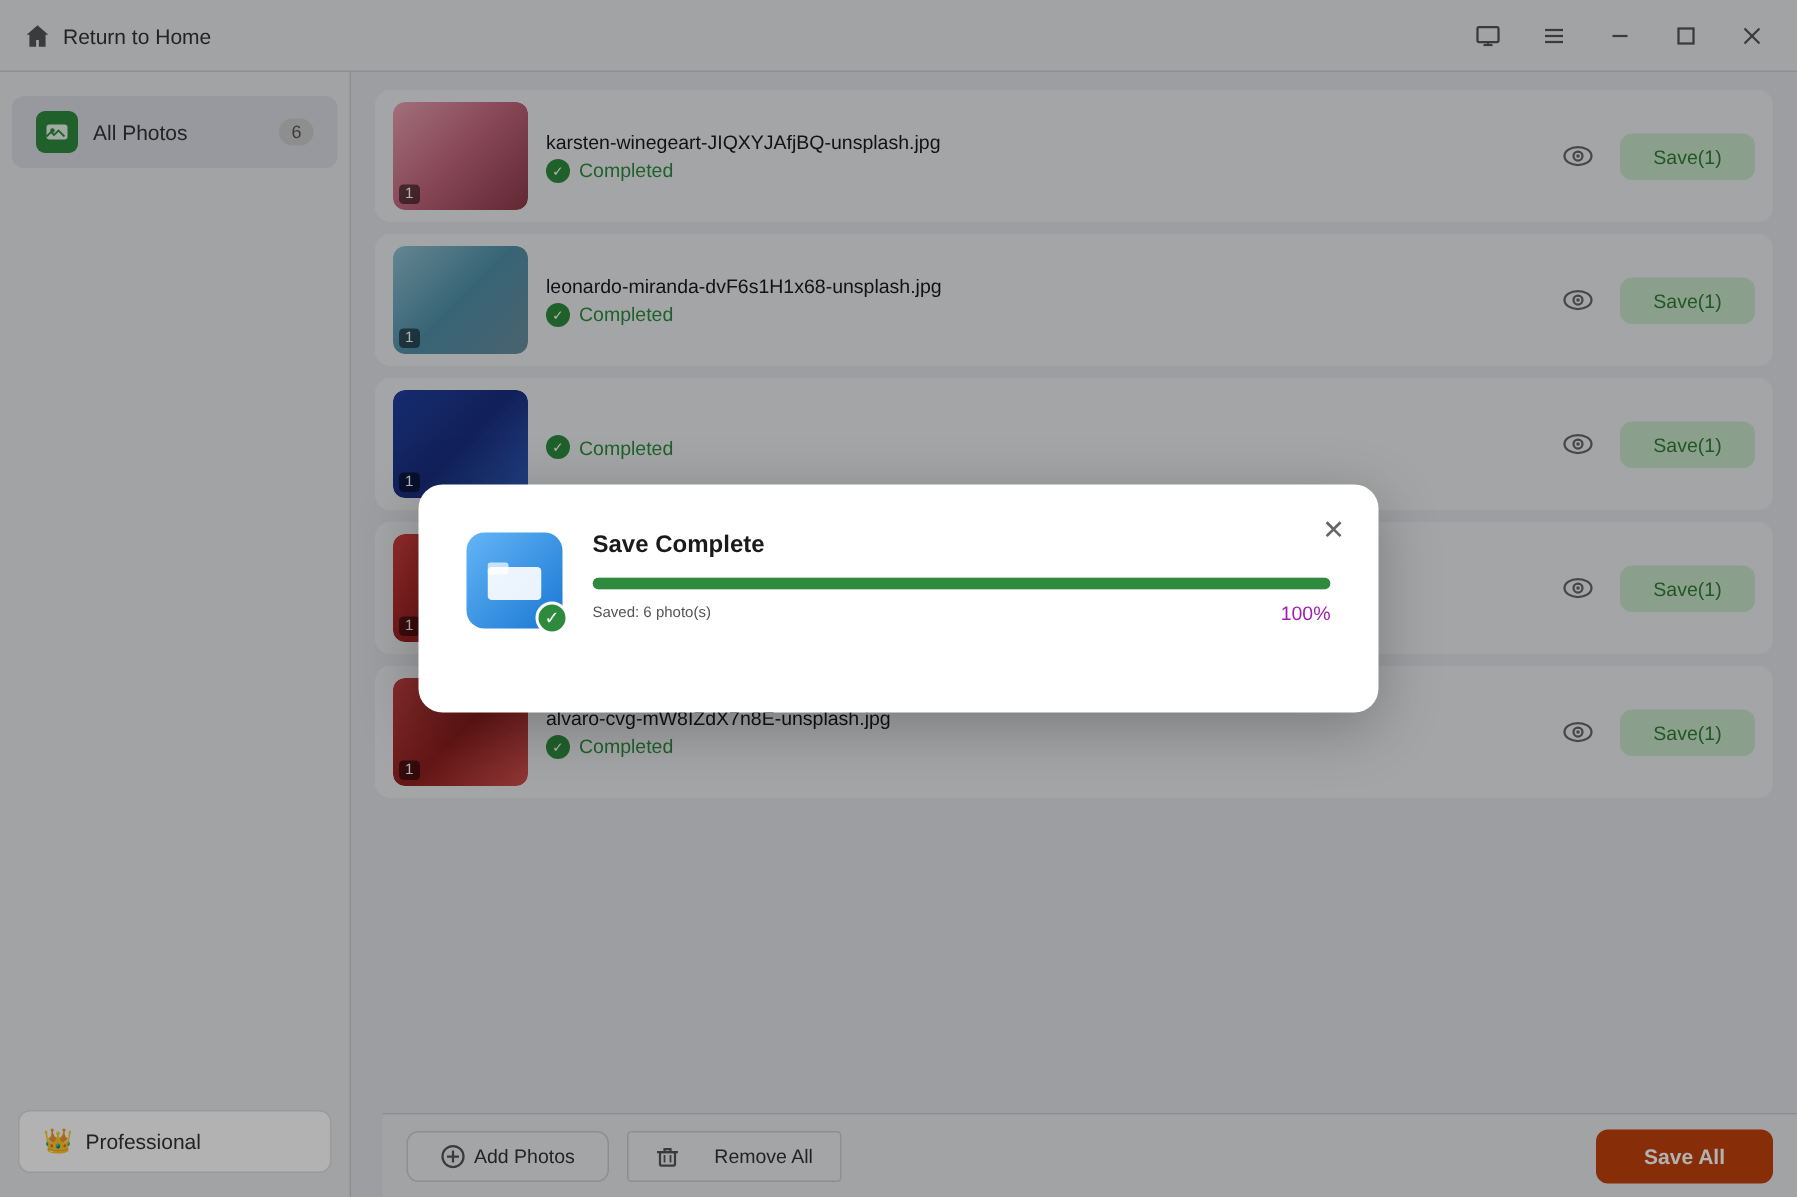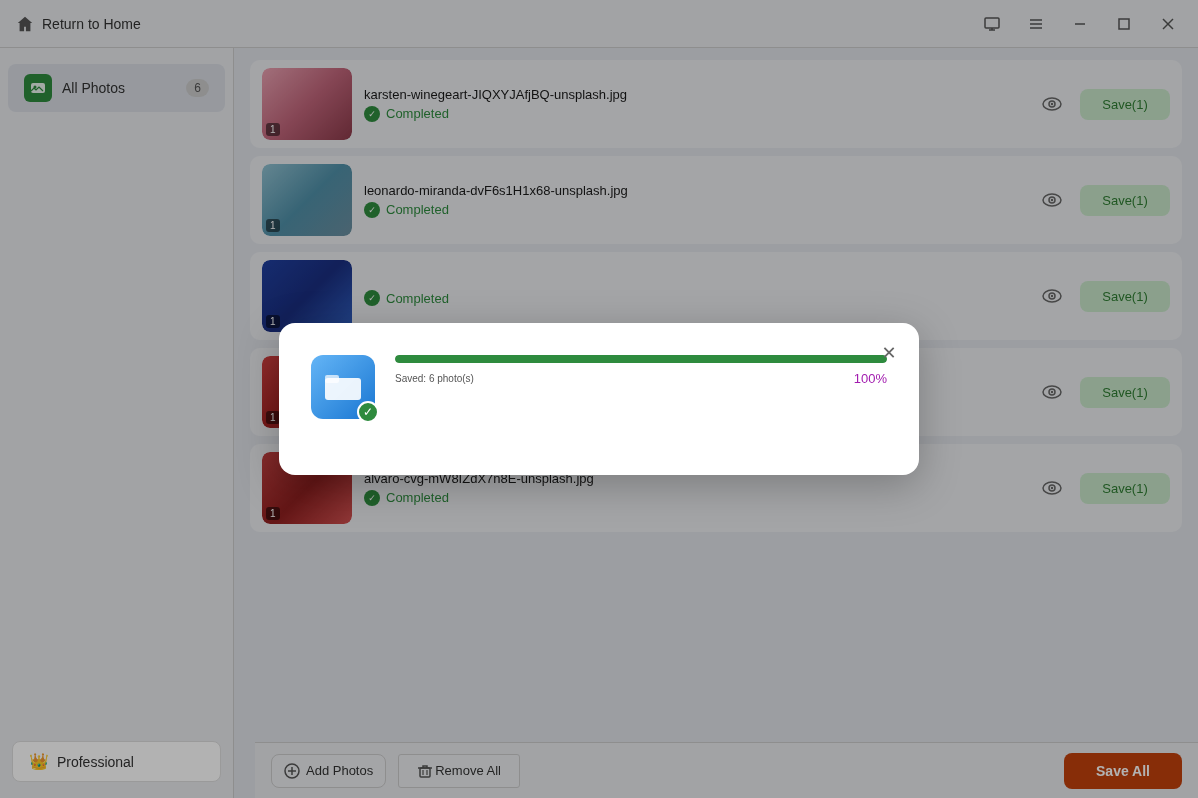--- a/index.html
+++ b/index.html
@@ -240,34 +240,34 @@
     }
     .bottom-left {
       display: flex;
       gap: 12px;
       align-items: center;
     }
     .add-photos-btn {
       background: #ebedf0;
       border: 1px solid #ccc;
       border-radius: 8px;
-      padding: 8px 12px;
+      padding: 8px 22px;
       font-size: 13px;
       cursor: pointer;
       display: flex; align-items: center; gap: 6px;
       color: #333;
     }
     .remove-all-btn {
       background: #ebedf0;
       border: 1px solid #ccc;
       border-radius: 3px;
       padding: 8px 18px;
       font-size: 13px;
       cursor: pointer;
-      display: flex; align-items: center; gap: 2px;
+      display: flex; align-items: center; gap: 23px;
       color: #333;
     }
     .save-all-btn {
       background: #c2410c;
       border: none;
       border-radius: 8px;
       padding: 10px 32px;
       font-size: 14px;
       font-weight: 700;
       color: white;
@@ -629,20 +629,21 @@
         <div class="modal-icon-inner">
 
           <svg width="36" height="30" viewBox="0 0 36 30" fill="white">
             <rect x="0" y="6" width="36" height="22" rx="3" fill="rgba(255,255,255,0.9)"></rect>
             <rect x="0" y="3" width="14" height="8" rx="2" fill="rgba(255,255,255,0.7)"></rect>
           </svg>
           <div class="modal-icon-check">✓</div>
         </div>
       </div>
       <div class="modal-content">
+        <div class="modal-title">Save Complete</div>
         <div class="progress-bar-container">
           <div class="progress-bar-fill" style="width: 100%;"></div>
         </div>
         <div class="progress-info">
           <span class="progress-text">Saved: 6 photo(s)</span>
           <span class="progress-percent">100%</span>
         </div>
       </div>
     </div>
   </div>

